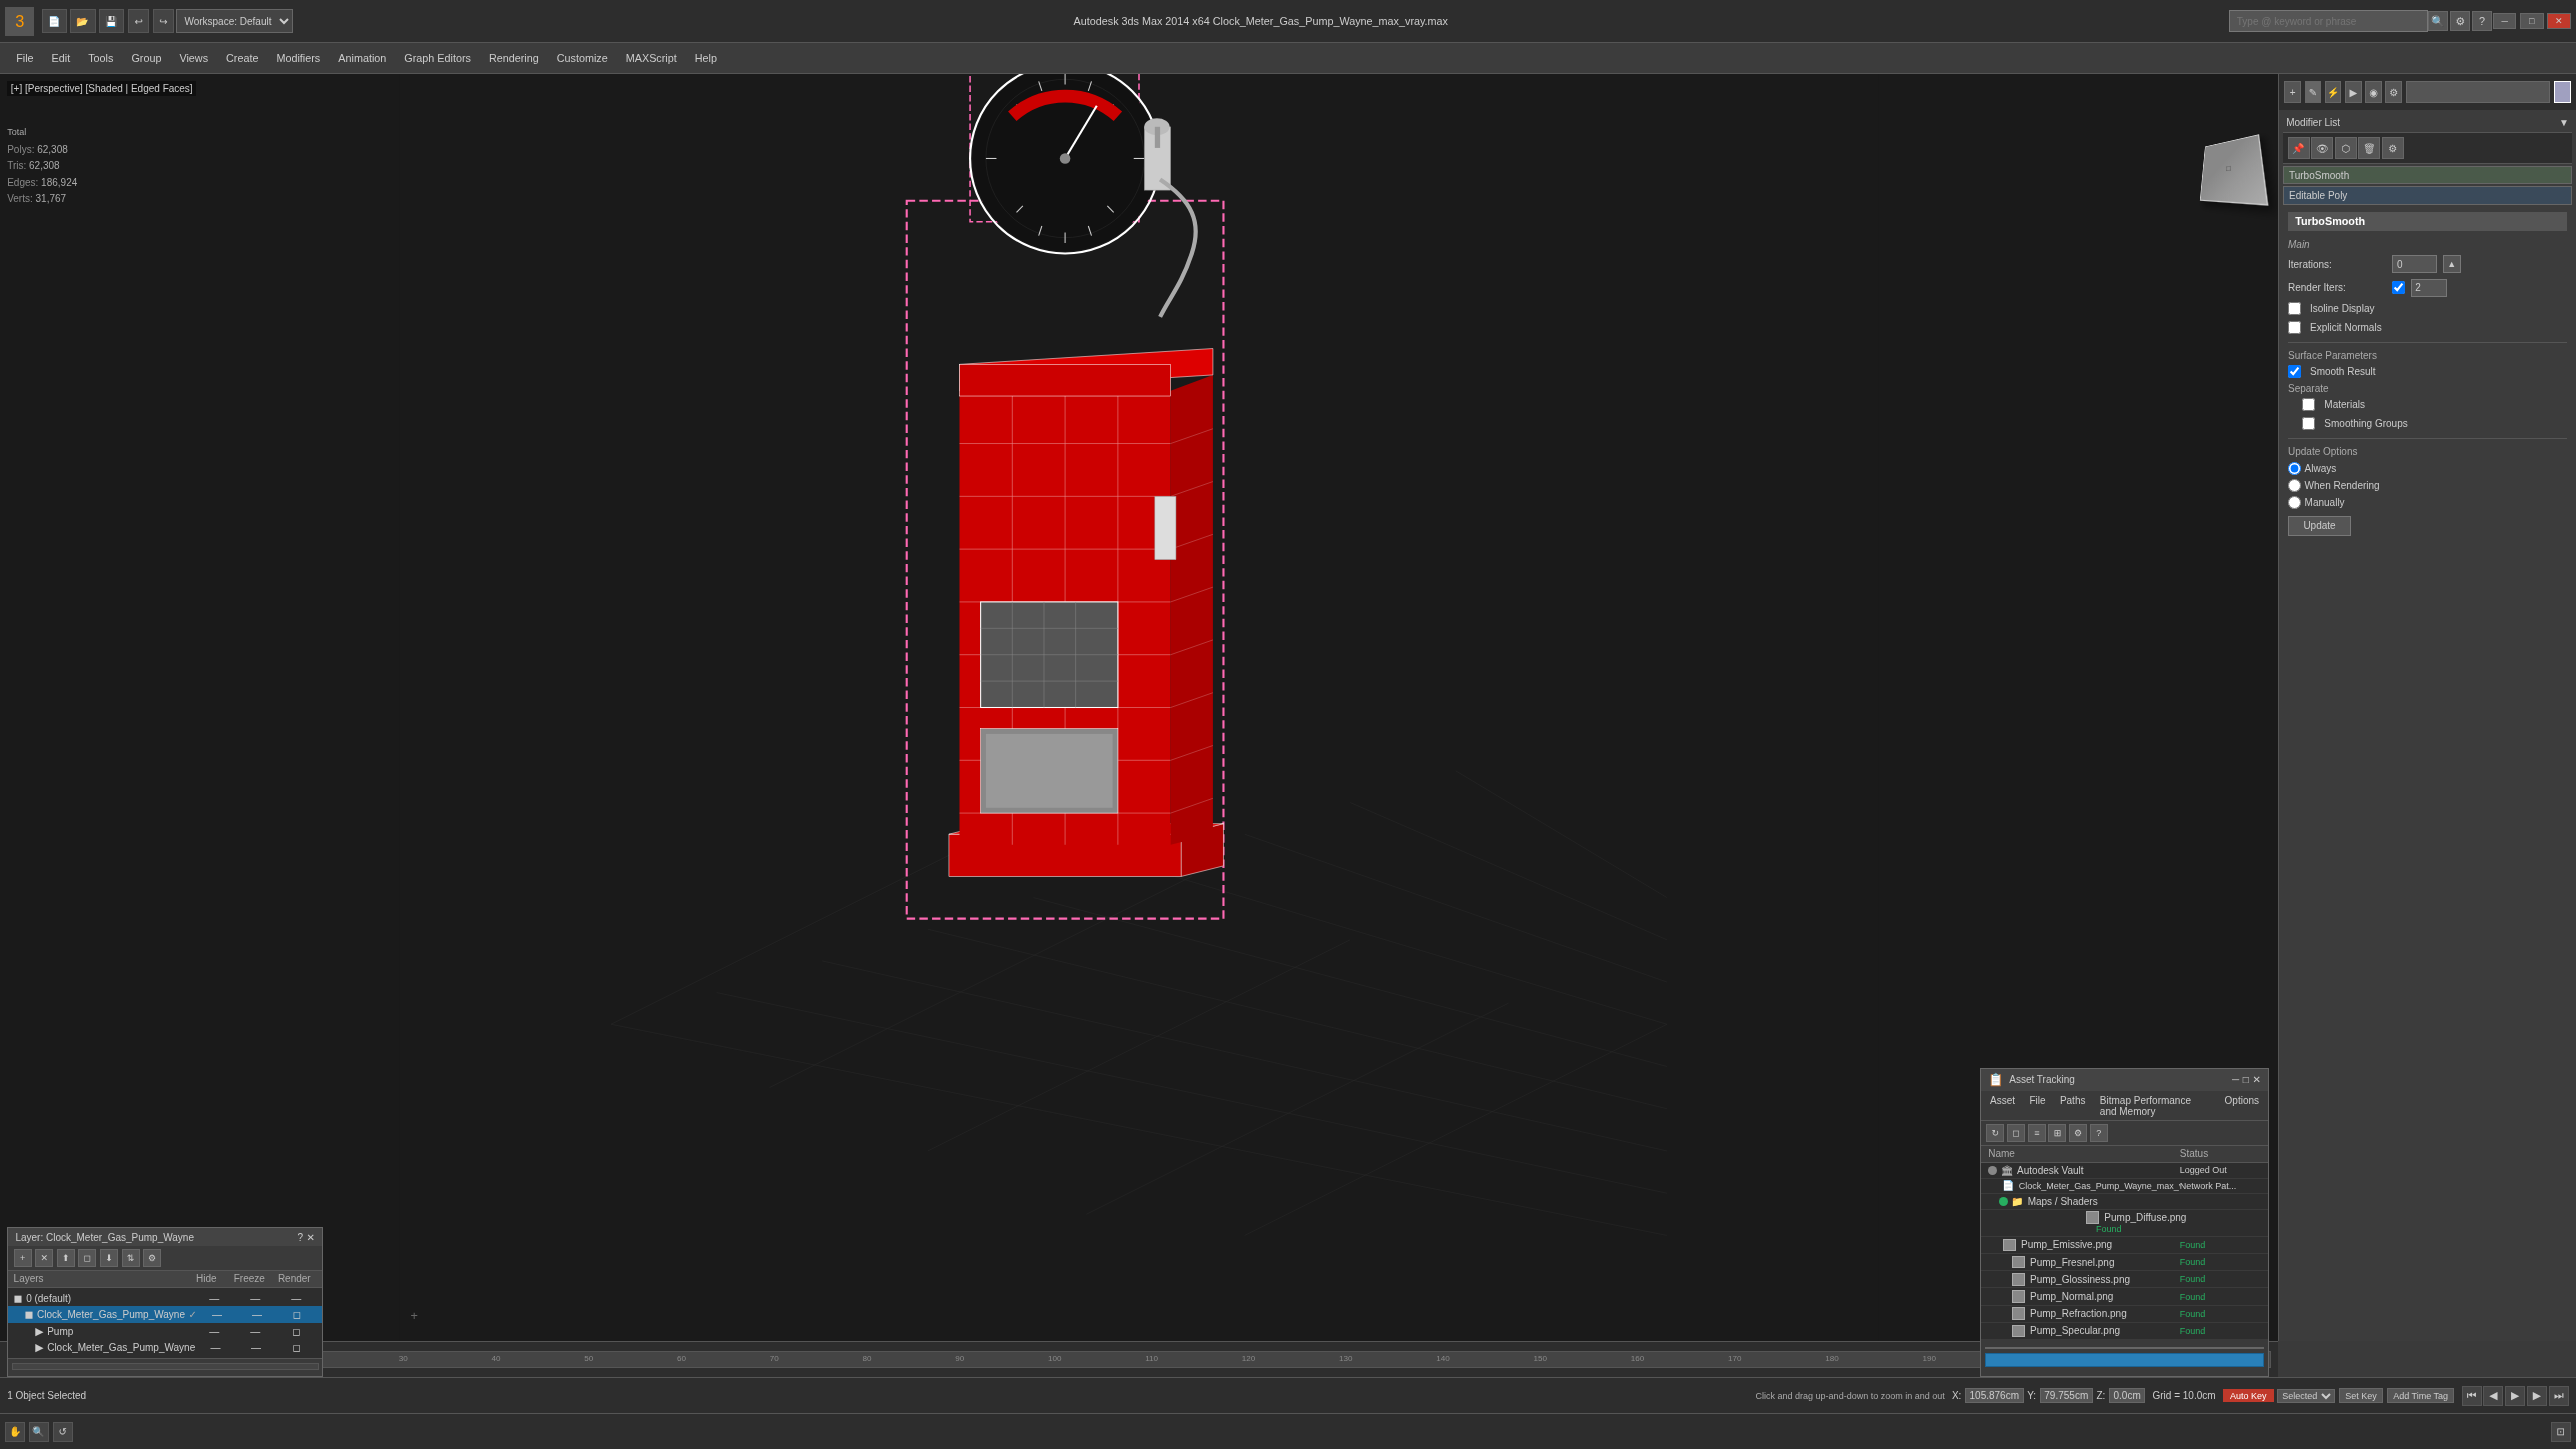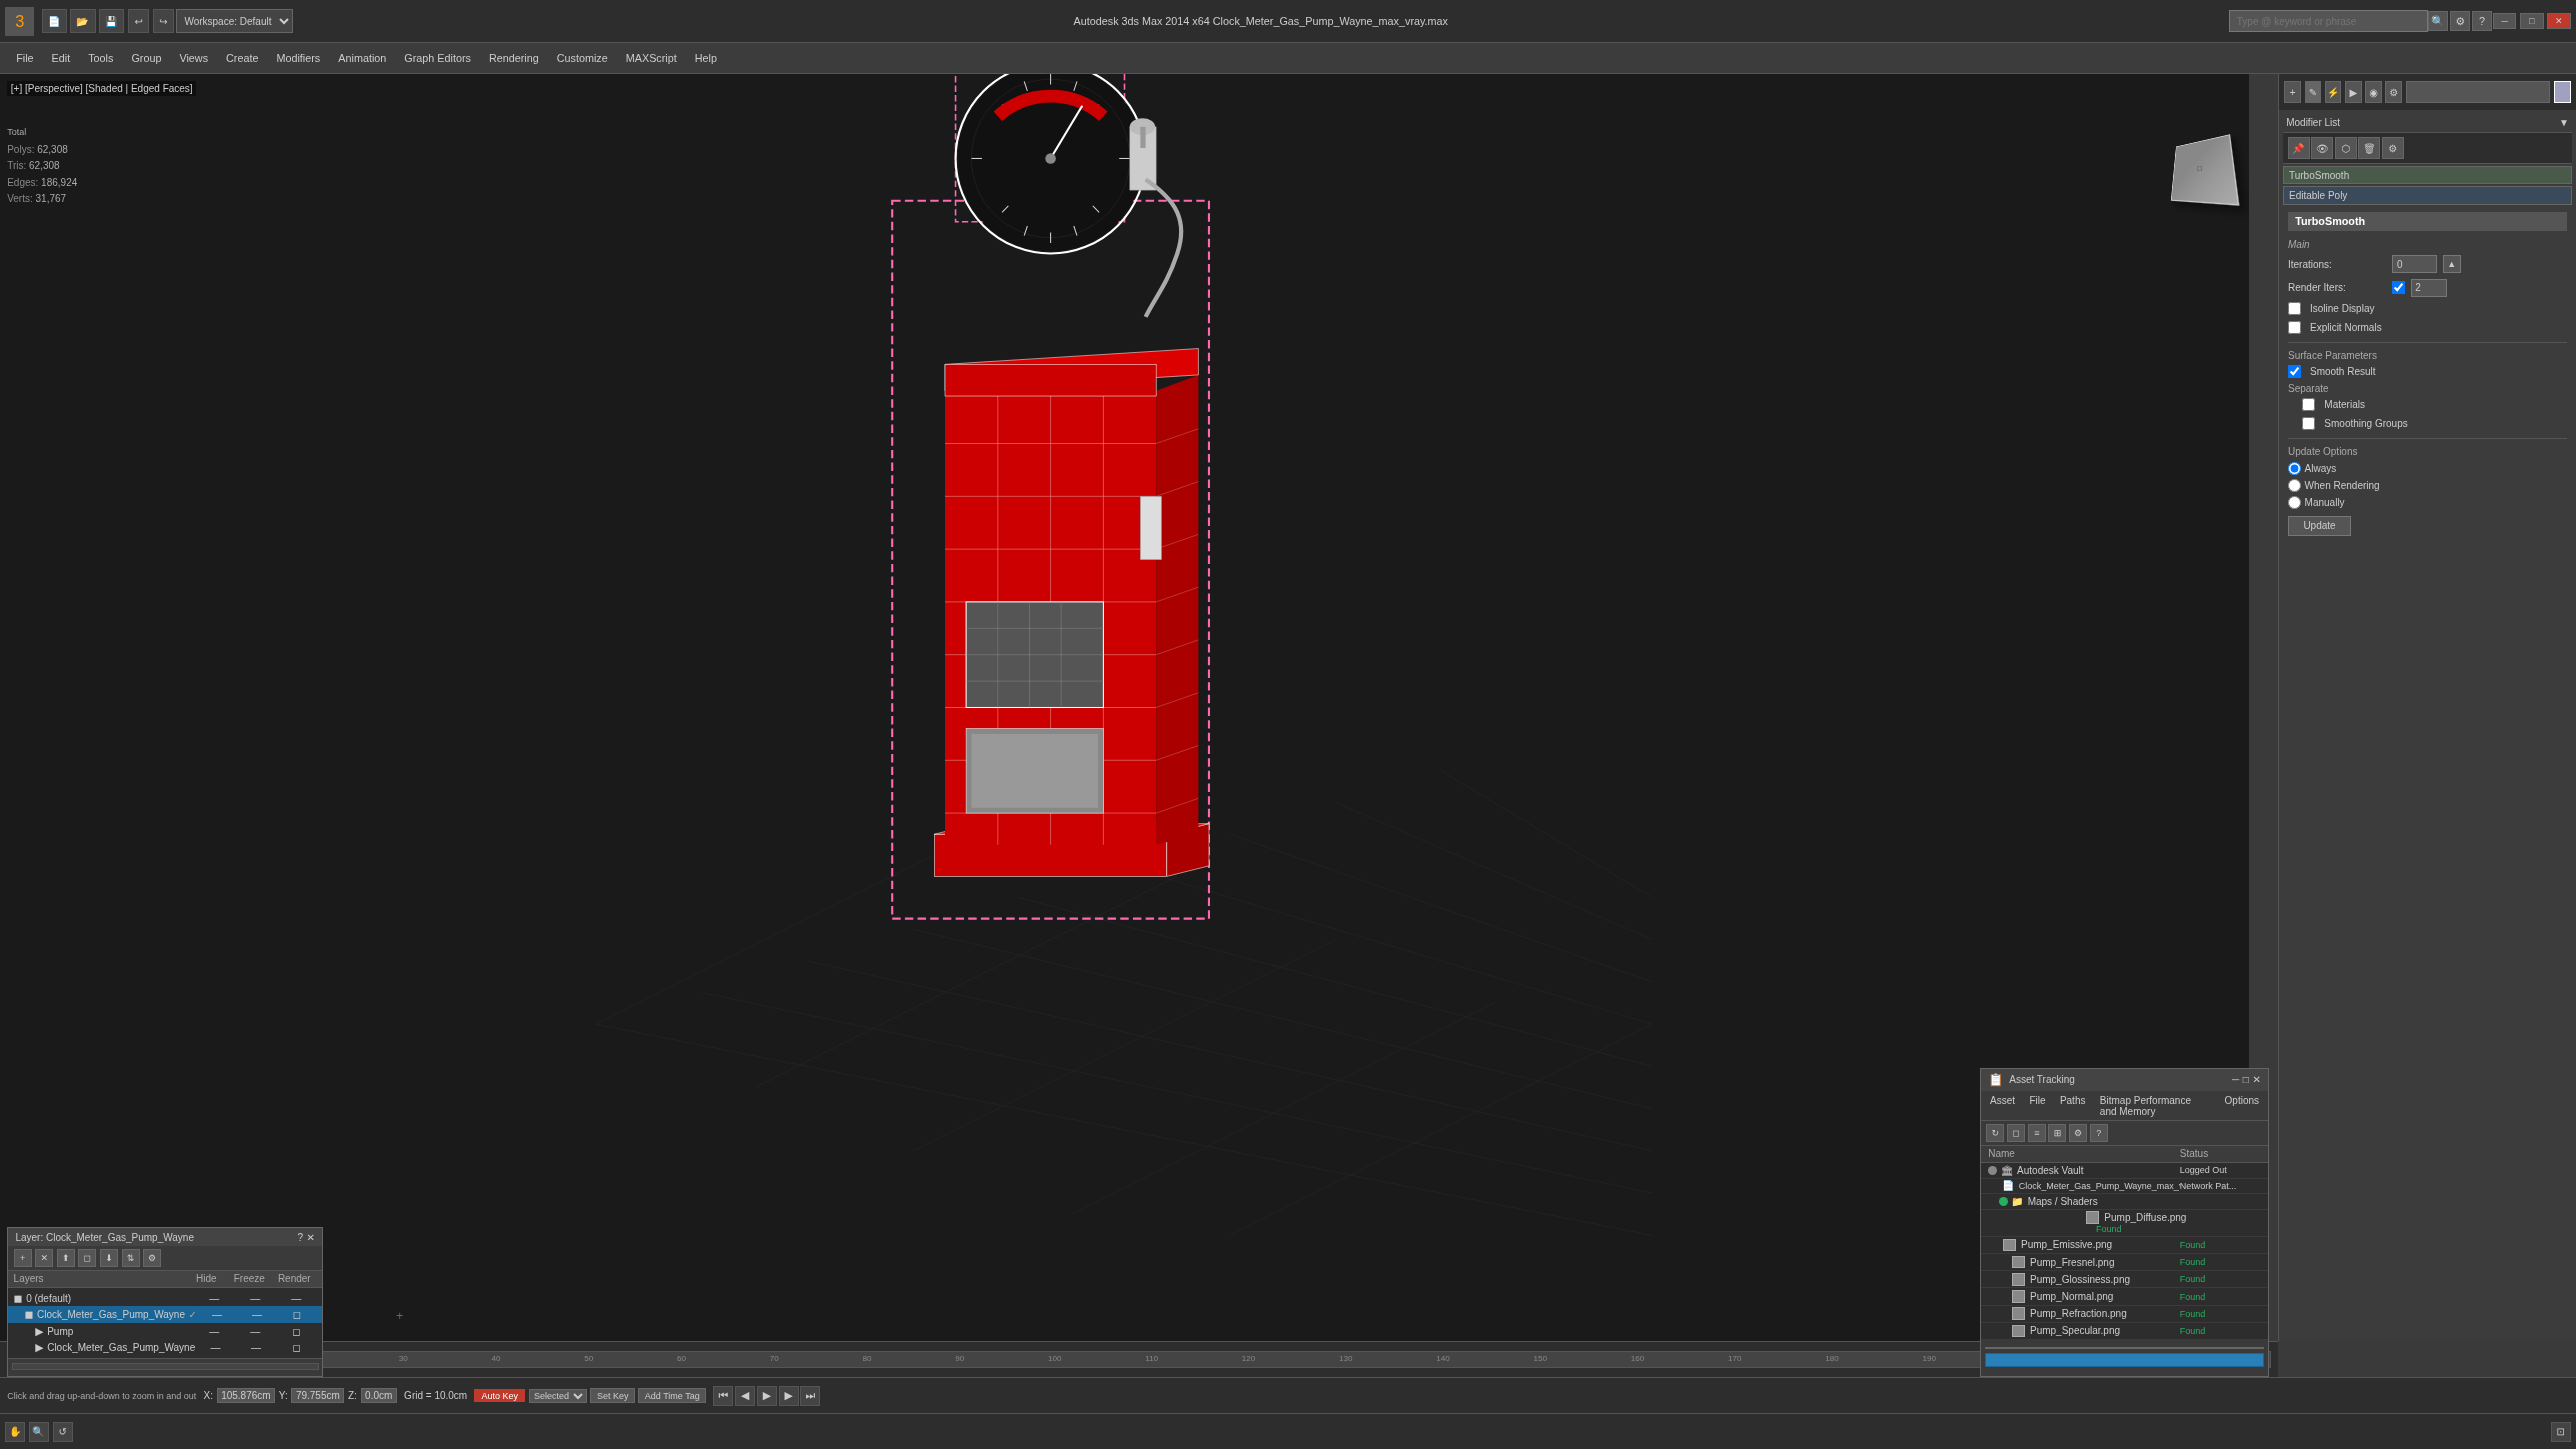--- a/index.html
+++ b/index.html
@@ -15,21 +15,21 @@
     .tb-icon { width: 20px; height: 20px; background: #555; border: 0.9px solid #666; margin: 0 0.9px; display: flex; align-items: center; justify-content: center; cursor: pointer; font-size: 10.8px; }
     #wincontrols { display: flex; gap: 3.6px; margin-right: 5.4px; }
     .wc-btn { width: 23.5px; height: 16.3px; background: #555; border: 0.9px solid #666; color: #ccc; font-size: 9px; cursor: pointer; display: flex; align-items: center; justify-content: center; }
     .wc-close { background: #c0392b; }
 
     
     #menubar { background: #3c3c3c; height: 31px; display: flex; align-items: center; border-bottom: 0.9px solid #555; padding-left: 7.2px; }
     .menu-item { color: #ccc; padding: 3.6px 9px; font-size: 10.8px; cursor: pointer; }
 
     
-    #main-area { display: flex; width: 100%; height: calc(1449px - 43px - 31px - 36px - 36px); gap: 29px; }
+    #main-area { display: flex; width: 100%; height: calc(1449px - 43px - 31px - 36px - 36px); }
     #viewport { flex: 1; background: #1a1a1a; position: relative; overflow: hidden; }
     #viewport-label { position: absolute; top: 7.2px; left: 7.2px; color: #ccc; font-size: 10px; background: rgba(0,0,0,0.4); padding: 1.8px 3.6px; }
     #stats { position: absolute; top: 50px; left: 7.2px; color: #aaa; font-size: 10px; line-height: 16.3px; }
 
     
     #viewport-3d { width: 100%; height: 100%; }
 
     
     #right-panel { width: 298px; background: #3c3c3c; border-left: 0.9px solid #555; display: flex; flex-direction: column; }
     #rp-toolbar { background: #2d2d2d; height: 36px; display: flex; align-items: center; padding: 0 5.4px; gap: 3.6px; }
@@ -587,20 +587,21 @@
         <span>180</span>
         <span>190</span>
         <span>200</span>
         <span>210</span>
         <span>220</span>
     </div>
   </div>
 </div>
 
 <div id="statusbar" style="position:absolute; bottom:36px; left:0; right:0; height:36px; background:#2d2d2d; border-top:0.9px solid #555; display:flex; align-items:center; padding:0 7.2px; gap:7.2px; font-size:10px; color:#ccc;">
+  <div style="flex:1; font-size:10px;">1 Object Selected</div>
   <div style="font-size:9px; color:#aaa;">Click and drag up-and-down to zoom in and out</div>
   <div style="display:flex; gap:3.6px; align-items:center;">
     <span>X:</span>
     <span style="background:#555; padding:0.9px 3.6px; border:0.9px solid #666;">105.876cm</span>
     <span>Y:</span>
     <span style="background:#555; padding:0.9px 3.6px; border:0.9px solid #666;">79.755cm</span>
     <span>Z:</span>
     <span style="background:#555; padding:0.9px 3.6px; border:0.9px solid #666;">0.0cm</span>
   </div>
   <div style="font-size:10px;">Grid = 10.0cm</div>

